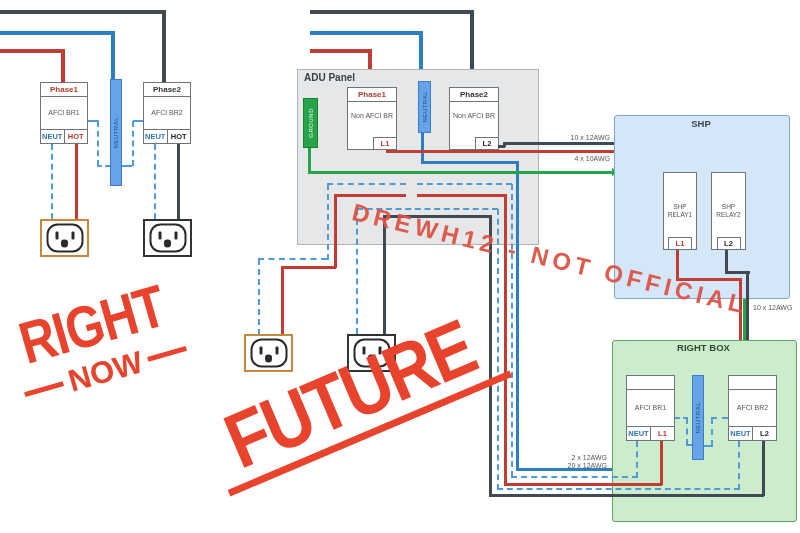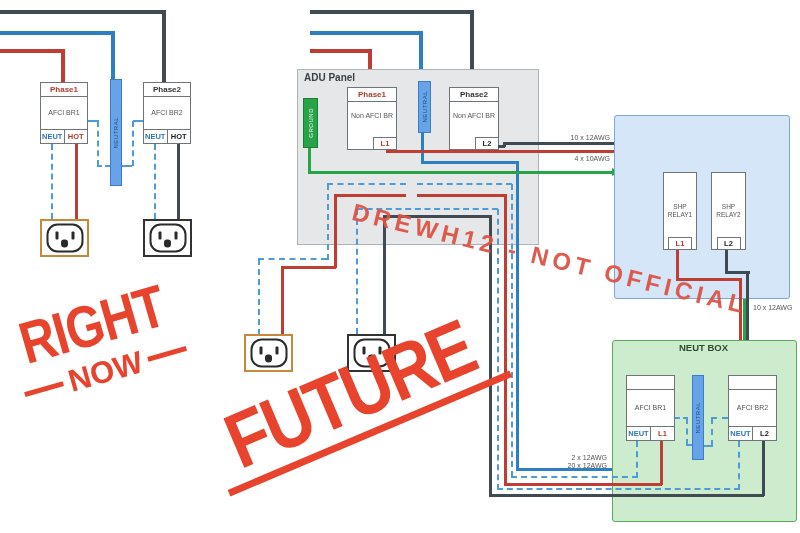--- a/index.html
+++ b/index.html
@@ -166,20 +166,21 @@
   <div class="sw drk" style="left:498px;top:145px;width:7px;height:2.5px;"></div>
   <div class="sw drk" style="left:503px;top:142px;width:2.5px;height:5px;"></div>
   <div class="sw drk" style="left:503px;top:142px;width:225px;height:2.5px;"></div>
   <div class="sw drk" style="left:725px;top:142px;width:2.5px;height:21px;"></div>
   <div class="ar ar-d-drk" style="left:722px;top:163px;"></div>
 
   <div class="awg" style="left:566px;top:134px;width:44px;text-align:right;">10 x 12AWG</div>
   <div class="awg" style="left:570px;top:155px;width:40px;text-align:right;">4 x 10AWG</div>
 
   <div class="shpbox" style="left:614px;top:115px;width:174px;height:182px;"></div>
+  <div class="boxlabel" style="left:614px;top:118px;width:174px;text-align:center;font-size:9.5px;color:#33475e;">SHP</div>
   <div class="box" style="left:663px;top:172px;width:34px;height:78px;">
     <div class="bodytxt" style="font-size:6.5px;">SHP RELAY1</div>
     <div class="term-solo t-red" style="left:50%;transform:translateX(-50%);bottom:-1px;">L1</div>
   </div>
   <div class="box" style="left:711px;top:172px;width:35px;height:78px;">
     <div class="bodytxt" style="font-size:6.5px;">SHP RELAY2</div>
     <div class="term-solo t-blk" style="left:50%;transform:translateX(-50%);bottom:-1px;">L2</div>
   </div>
 
   <div class="sw red" style="left:676px;top:250px;width:2.5px;height:31px;"></div>
@@ -188,21 +189,21 @@
   <div class="sw red" style="left:648px;top:355px;width:93px;height:2.5px;"></div>
   <div class="sw red" style="left:648px;top:355px;width:2.5px;height:10px;"></div>
   <div class="ar ar-d-red" style="left:644px;top:364px;"></div>
   <div class="sw drk" style="left:725px;top:250px;width:2.5px;height:23px;"></div>
   <div class="sw drk" style="left:725px;top:271px;width:25px;height:2.5px;"></div>
   <div class="sw drk" style="left:746px;top:271px;width:2.5px;height:94px;"></div>
   <div class="ar ar-d-drk" style="left:743px;top:364px;"></div>
   <div class="awg" style="left:753px;top:304px;width:42px;">10 x 12AWG</div>
 
   <div class="afcibox" style="left:612px;top:340px;width:183px;height:180px;"></div>
-  <div class="boxlabel" style="left:612px;top:342px;width:183px;text-align:center;font-size:9.5px;color:#2e4b2e;">NEUT BOX</div>
+  <div class="boxlabel" style="left:612px;top:342px;width:183px;text-align:center;font-size:9.5px;color:#2e4b2e;">RIGHT BOX</div>
   <div class="box" style="left:626px;top:375px;width:49px;height:66px;">
     <div class="hdr"></div>
     <div class="bodytxt">AFCI BR1</div>
     <div class="terms">
       <div class="term t-blue">NEUT</div>
       <div class="term t-red">L1</div>
     </div>
   </div>
   <div class="bar nbar" style="left:692px;top:375px;width:12px;height:85px;">
       <span>NEUTRAL</span>

